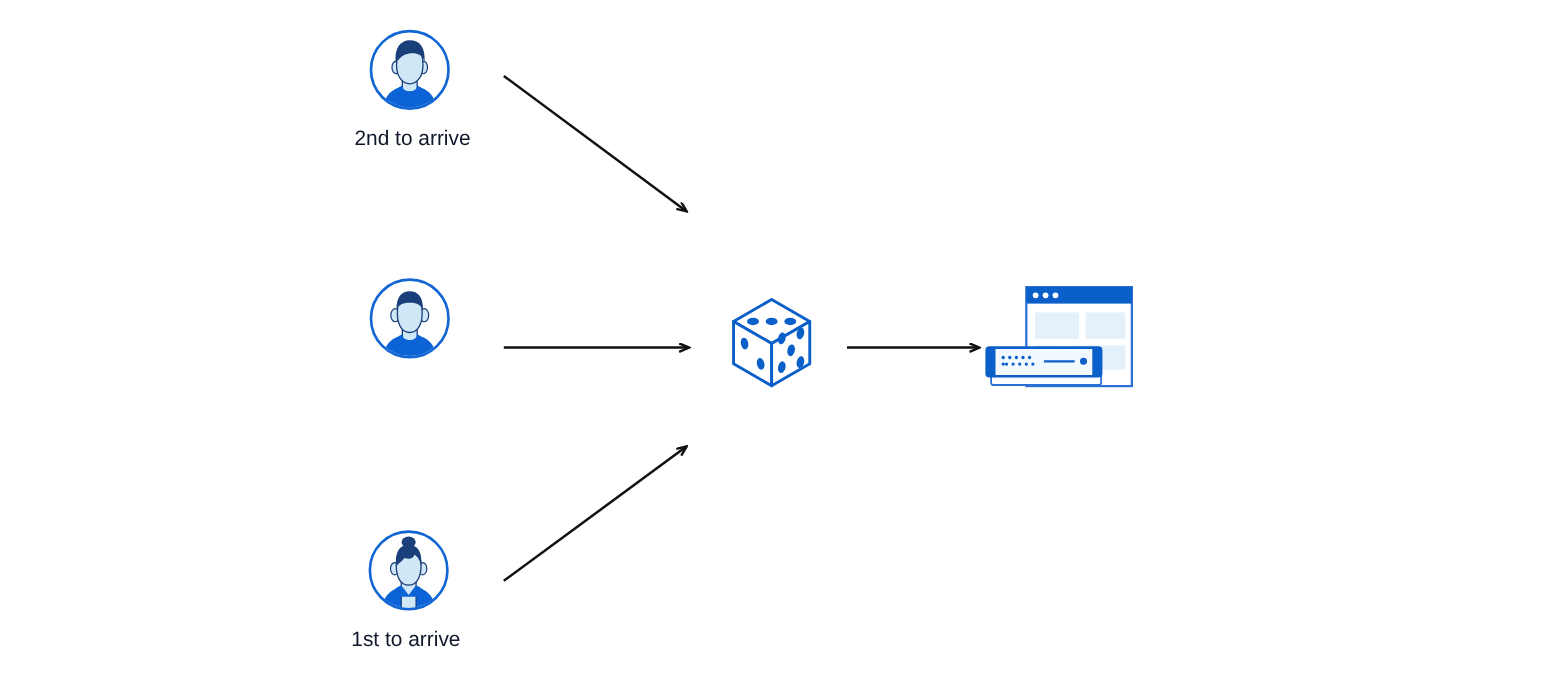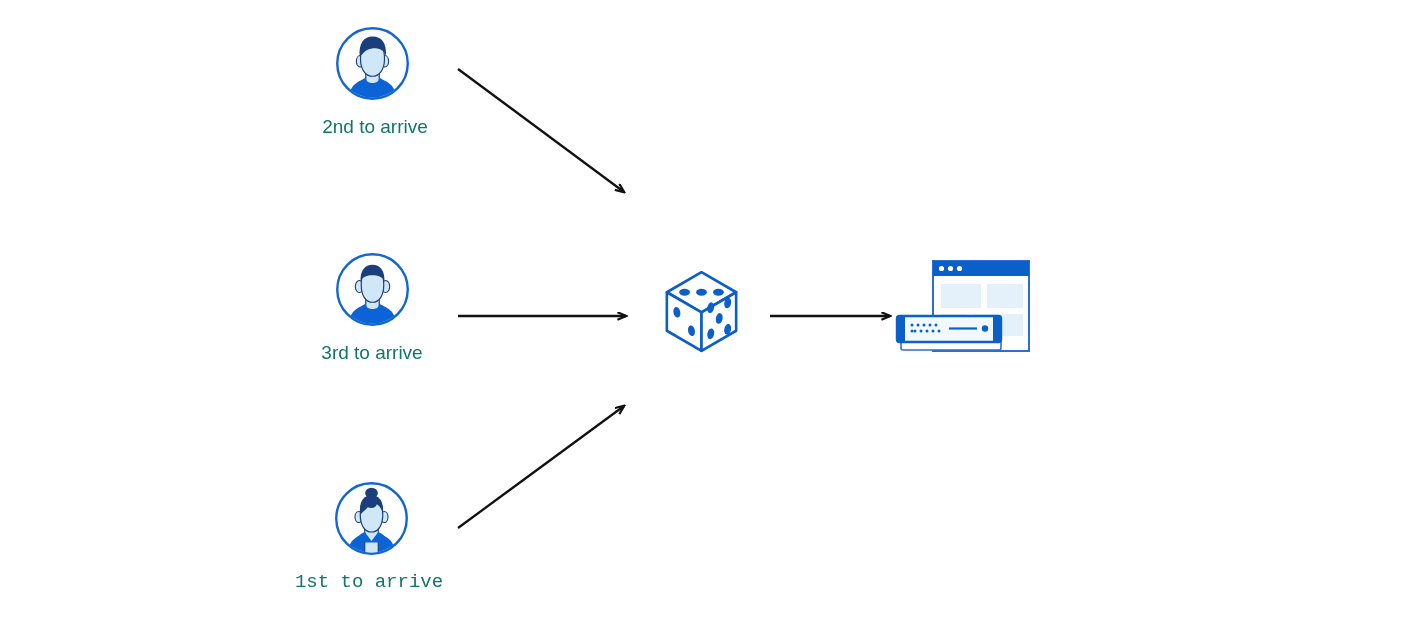--- a/index.html
+++ b/index.html
@@ -19,21 +19,21 @@
     overflow: hidden;
   }
   .node {
     position: absolute;
   }
   .node-label {
     position: absolute;
     text-align: center;
     font-size: 19px;
     line-height: 24px;
-    color: #0f766e;
+    color: #0f172a;
     white-space: nowrap;
     font-family: "Liberation Sans", sans-serif;
   }
   .edge-layer {
     position: absolute;
     left: 0;
     top: 0;
     width: 1405px;
     height: 633px;
     pointer-events: none;
@@ -90,41 +90,40 @@
         <path d="M18,100 C18,79 31,70 50,70 C69,70 82,79 82,100 Z" fill="#0b63d6"></path>
         <path d="M41,58 L59,58 L59,74 C59,78 41,78 41,74 Z" fill="#cfe7f6" stroke="#1b3f7a" stroke-width="1.6"></path>
         <ellipse cx="32.5" cy="46" rx="5.4" ry="8" fill="#cfe7f6" stroke="#1b3f7a" stroke-width="1.5"></ellipse>
         <ellipse cx="67.5" cy="46" rx="5.4" ry="8" fill="#cfe7f6" stroke="#1b3f7a" stroke-width="1.5"></ellipse>
         <path d="M35,44 C35,27 41,20 50,20 C59,20 65,27 65,44 C65,58 59,67 50,67 C41,67 35,58 35,44 Z" fill="#cfe7f6" stroke="#1b3f7a" stroke-width="1.6"></path>
         <path d="M34,38 C34,24 40,17 50,17 C60,17 66,24 66,38 C62,33 58,31 50,31 C42,31 38,33 34,38 Z" fill="#1b3f7a"></path>
         <path d="M41,69 C41,73 44,76 50,76 C56,76 59,73 59,69 C64,71 68,74 70,79 L30,79 C32,74 36,71 41,69 Z" fill="#0b63d6"></path>
       </g>
     </svg>
   </div>
-  <div class="node-label" style="left:272px; top:341px; width:200px;">3rd to arrive</div>
 
   <div class="node" style="left:334px; top:481px; width:75px; height:75px;">
     <svg class="avatar-svg" width="75" height="75" viewBox="0 0 100 100">
       <circle cx="50" cy="50" r="47" fill="#ffffff" stroke="#1266d4" stroke-width="3.2"></circle>
       <clipPath id="clip1st">
           <circle cx="50" cy="50" r="45.5"></circle>
         </clipPath>
       <g clip-path="url(#clip1st)">
         <path d="M18,100 C18,79 31,70 50,70 C69,70 82,79 82,100 Z" fill="#0b63d6"></path>
         <path d="M41,57 L59,57 L59,100 L41,100 Z" fill="#cfe7f6" stroke="#1b3f7a" stroke-width="1.5"></path>
         <ellipse cx="33" cy="48" rx="5" ry="7.4" fill="#cfe7f6" stroke="#1b3f7a" stroke-width="1.5"></ellipse>
         <ellipse cx="67" cy="48" rx="5" ry="7.4" fill="#cfe7f6" stroke="#1b3f7a" stroke-width="1.5"></ellipse>
         <path d="M35,45 C35,28 41,21 50,21 C59,21 65,28 65,45 C65,59 59,68 50,68 C41,68 35,59 35,45 Z" fill="#cfe7f6" stroke="#1b3f7a" stroke-width="1.6"></path>
         <path d="M35,45 C33,28 39,19 50,19 C61,19 67,28 65,45 C64,38 61,33 57,31 C56,36 50,37 45,35 C42,39 38,41 35,45 Z" fill="#1b3f7a"></path>
         <ellipse cx="50" cy="16" rx="8.5" ry="7" fill="#1b3f7a"></ellipse>
         <path d="M41,68 L50,80 L59,68 C66,71 70,75 72,82 L28,82 C30,75 34,71 41,68 Z" fill="#0b63d6"></path>
       </g>
     </svg>
   </div>
-  <div class="node-label" style="left:269px; top:570px; width:200px;font-family:Liberation Mono, monospace;">1st to arrive</div>
+  <div class="node-label" style="left:269px; top:570px; width:200px;">1st to arrive</div>
 
   <div class="node" style="left:663px; top:269px; width:77px; height:85px;">
     <svg class="dice-svg" width="77" height="85" viewBox="0 0 100 110">
       <g fill="#ffffff" stroke="#0b5fc8" stroke-width="3.4" stroke-linejoin="round">
         <path d="M50,4 L95,30 L50,56 L5,30 Z"></path>
         <path d="M5,30 L50,56 L50,106 L5,80 Z"></path>
         <path d="M95,30 L95,80 L50,106 L50,56 Z"></path>
       </g>
       <g fill="#0b5fc8" stroke="none">
         <ellipse cx="28" cy="30" rx="7" ry="4.4"></ellipse>

